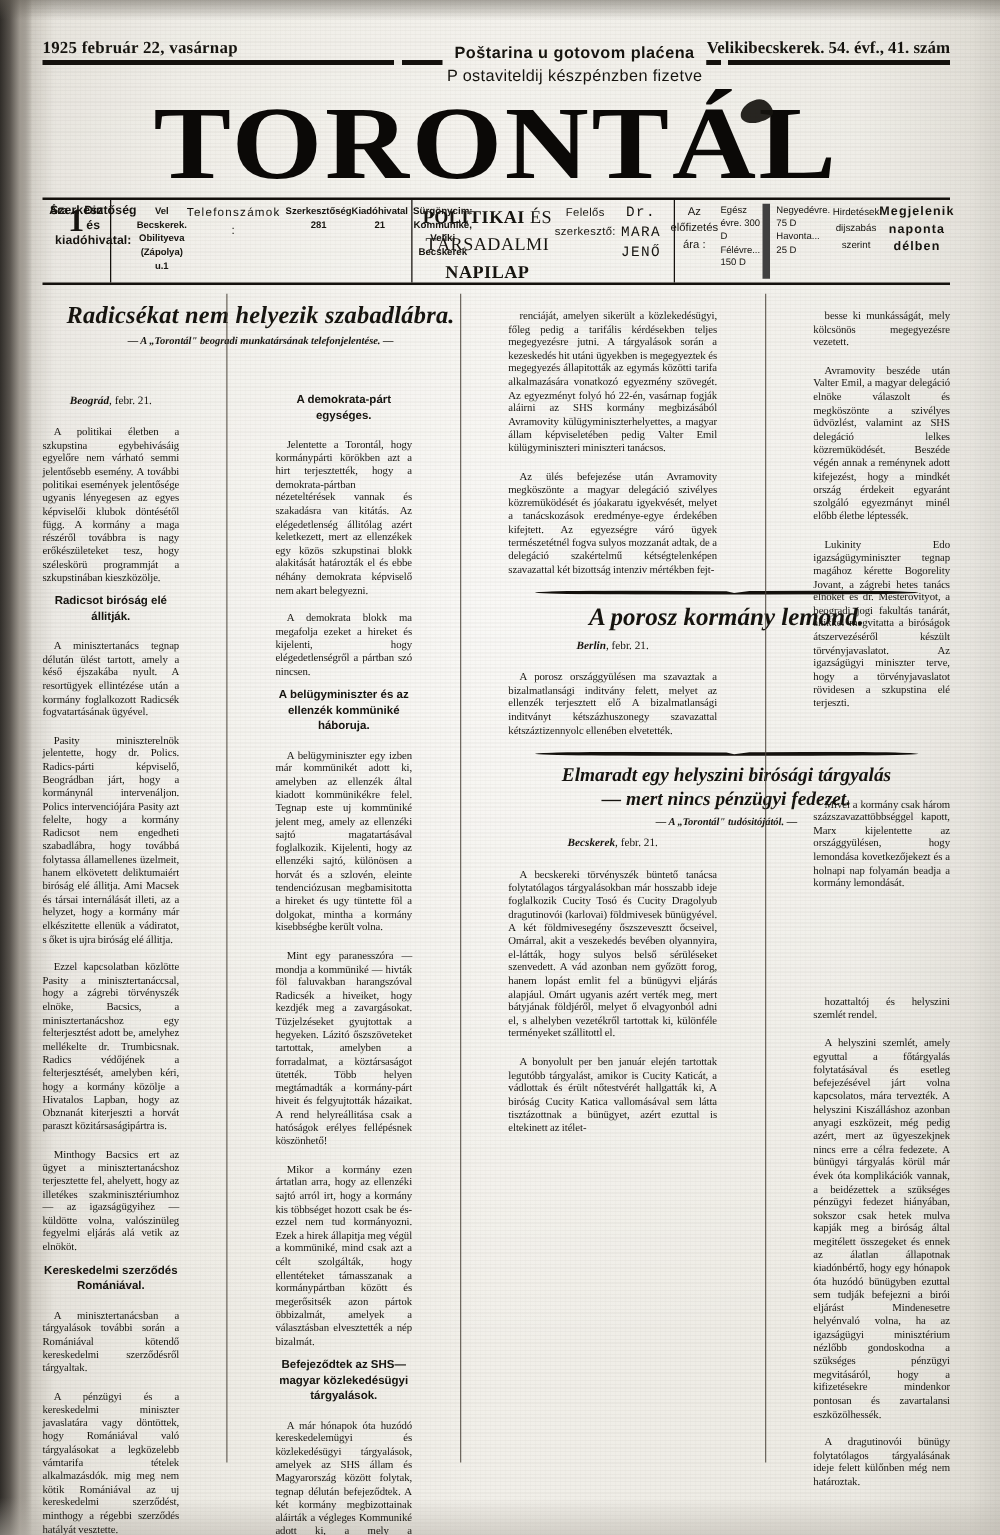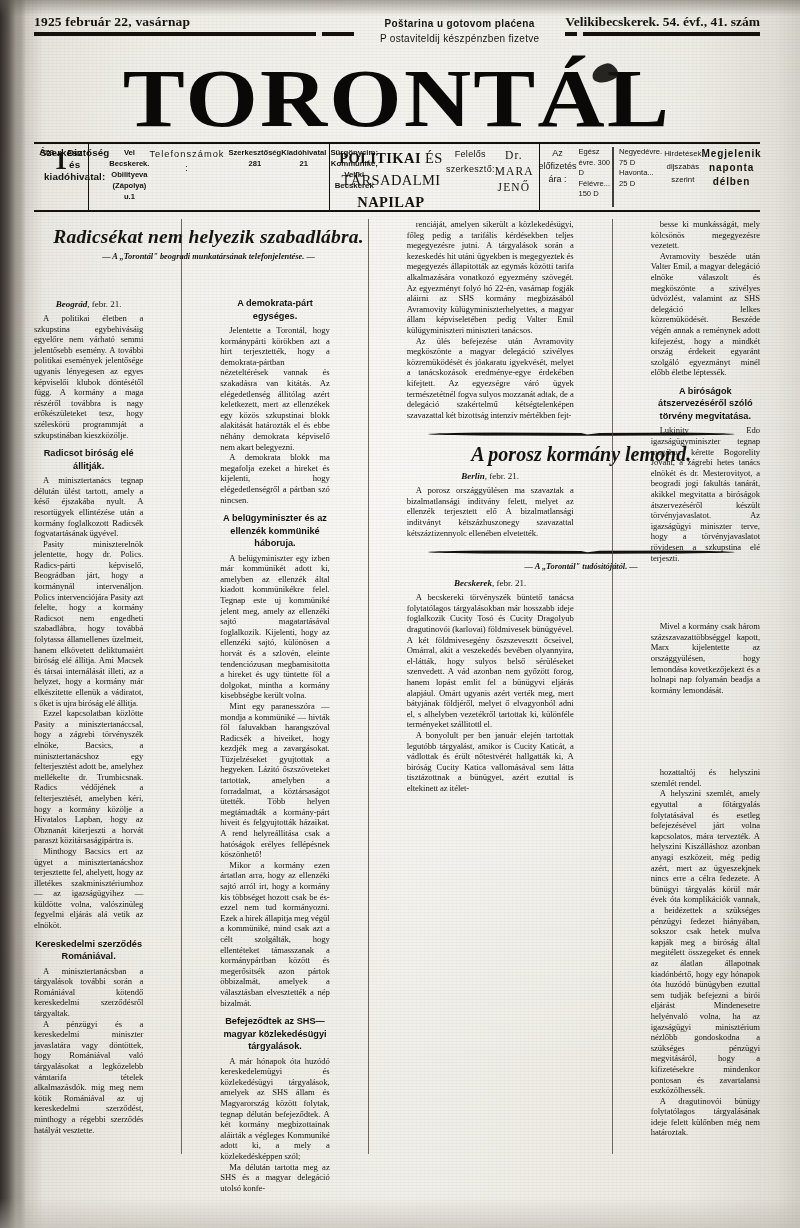--- a/index.html
+++ b/index.html
@@ -27,29 +27,29 @@
     opacity:.95;
   }
   .edge-top{
     position:absolute;left:0;top:0;width:100%;height:16px;
     background:linear-gradient(180deg,#5d584f 0%,rgba(220,216,208,0) 100%);opacity:.5;
   }
   .edge-bottom{
     position:absolute;left:0;bottom:0;width:100%;height:30px;
     background:linear-gradient(0deg,#b8b3aa 0%,rgba(233,231,225,0) 100%);opacity:.55;
   }
-  .content{position:absolute;left:34px;top:14px;width:726px;height:1170px;color:#16140f;}
+  .content{position:absolute;left:34px;top:30px;width:726px;height:1170px;color:#16140f;}
 
   
   .topline{display:flex;align-items:flex-start;justify-content:space-between;height:36px;}
   .dateline{font-weight:bold;font-size:13.5px;letter-spacing:.2px;white-space:nowrap;}
   .dateline .rule{height:4px;background:#14110d;margin-top:2px;
     box-shadow:0 0 0 0 #000;}
   .dateline .rule.a{width:320px;background:linear-gradient(90deg,#14110d 0 88%,#e9e7e1 88% 90%,#14110d 90% 100%);}
-  .postal{text-align:center;font-size:10px;line-height:1.45;padding-top:3px;font-family:"Liberation Sans",sans-serif;}
+  .postal{text-align:center;font-size:13px;line-height:1.45;padding-top:3px;font-family:"Liberation Sans",sans-serif;}
   .postal .p1{font-weight:bold;letter-spacing:.4px;}
   .postal .p2{letter-spacing:.3px;}
   .issue{font-weight:bold;font-size:13.5px;white-space:nowrap;text-align:right;}
   .issue .rule{height:4px;margin-top:2px;
     background:linear-gradient(90deg,#14110d 0 6%,#e9e7e1 6% 9%,#14110d 9% 100%);}
 
   
   .masthead{position:relative;text-align:center;margin-top:2px;height:92px;}
   .masthead .title{
     font-family:"Liberation Serif",serif;font-weight:bold;
@@ -73,46 +73,46 @@
   .editorial .l1{font-size:9.8px;font-weight:bold;line-height:12px;letter-spacing:.1px;}
   .editorial .l2{font-size:7.6px;font-weight:bold;line-height:11px;}
   .editorial .l3{font-size:9.3px;line-height:14px;letter-spacing:1px;}
   .editorial .l4{font-size:7.6px;font-weight:bold;line-height:11px;display:flex;justify-content:space-between;padding:0 4px;}
   .editorial .l5{font-size:7.8px;font-weight:bold;line-height:11px;}
 
   .kind{flex:1;text-align:center;}
   .kind .big{font-size:14.5px;font-weight:bold;letter-spacing:.4px;font-family:Liberation Serif, serif;line-height:22px;}
   .kind .big .thin{font-weight:normal;}
   .kind .resp{font-size:9px;font-family:"Liberation Sans",sans-serif;line-height:15px;letter-spacing:.3px;}
-  .kind .ed{font-size:11.5px;font-family:Liberation Serif, serif;line-height:16px;letter-spacing:1.1px;}
+  .kind .ed{font-size:11.5px;font-family:Liberation Mono, monospace;line-height:16px;letter-spacing:1.1px;}
 
   .subs{width:208px;text-align:center;font-family:"Liberation Sans",sans-serif;}
   .subs .hd{font-size:9px;line-height:13px;}
   .subs .grid{display:flex;font-size:7.6px;line-height:10.5px;}
   .subs .grid .c{flex:1;text-align:left;padding:0 2px;}
-  .subs .grid .c.r{border-left:2px solid #404040;padding-left:5px;}
+  .subs .grid .c.r{border-left:6px solid #404040;padding-left:5px;}
   .subs .grid b{font-weight:normal;}
   .subs .ads{font-size:7.8px;line-height:13px;}
   .subs .appears{font-size:10px;font-weight:bold;letter-spacing:.9px;line-height:14px;}
 
   
   .cols{display:flex;margin-top:7px;height:935px;gap:31px;}
   .col{width:167px;position:relative;}
   .colsep{width:0;border-left:1.1px solid #4d463d;margin:0 7px;opacity:.8;}
 
   .head-main{
     text-align:center;font-style:italic;font-weight:bold;font-size:19.5px;
     line-height:23px;letter-spacing:.2px;margin:6px 0 2px;
   }
   .head-sub-src{text-align:center;font-style:italic;font-weight:bold;font-size:8.4px;line-height:13px;margin-bottom:3px;}
   .dateplace{text-align:center;font-size:9px;line-height:15px;margin:2px 0 1px;}
   .dateplace b{font-weight:bold;font-style:italic;}
   .sect{text-align:center;font-weight:bold;font-size:9.2px;line-height:12.5px;margin:7px 0 3px;font-family:"Liberation Sans",serif;}
   p.body{
-    font-size:8.6px;line-height:10.6px;text-align:justify;margin:0 0 0;
+    font-size:8.6px;line-height:10.6px;text-align:justify;margin:12px 0 0;
     text-indent:9px;letter-spacing:-.05px;word-spacing:-.2px;
     hyphens:auto;
   }
 
   
   .wavy{height:9px;margin:9px 0 4px;position:relative;}
   .wavy::before{
     content:"";position:absolute;left:6%;right:6%;top:3px;height:3.4px;background:#14110d;
     border-radius:50%/2px;
     clip-path:polygon(0 40%,8% 0,50% 22%,52% 62%,56% 18%,92% 0,100% 45%,100% 100%,0 100%);
@@ -250,34 +250,37 @@
         <div style="width:349px;">
           <div class="wavy"></div>
           <div class="head2">A porosz kormány lemond.</div>
         </div>
 
         <div class="dateplace"><b>Berlin</b><span>, febr. 21.</span></div>
         <p class="body">A porosz országgyülésen ma szavaztak a bizalmatlansági inditvány felett, melyet az ellenzék terjesztett elő A bizalmatlansági inditványt kétszázhuszonegy szavazattal kétszáztizennyolc ellenében elvetették.</p>
 
         <div style="width:349px;">
           <div class="wavy"></div>
+          <div class="head3">
+            <div>Elmaradt egy helyszini birósági tárgyalás</div>
+            <div>— mert nincs pénzügyi fedezet.</div>
+          </div>
           <div class="head-sub-src">— A „Torontál" tudósitójától. —</div>
         </div>
 
         <div class="dateplace"><b>Becskerek</b><span>, febr. 21.</span></div>
         <p class="body">A becskereki törvényszék büntető tanácsa folytatólagos tárgyalásokban már hosszabb ideje foglalkozik Cucity Tosó és Cucity Dragolyub dragutinovói (karlovai) földmivesek bünügyével. A két földmivesegény őszszevesztt őcseivel, Omárral, akit a veszekedés bevében olyannyira, el-látták, hogy sulyos belső sérüléseket szenvedett. A vád azonban nem győzött forog, hanem lopást emlit fel a bünügyvi eljárás alapjául. Omárt ugyanis azért verték meg, mert bátyjának földjéről, melyet ő elvagyonból adni el, s alhelyben vezetékről tartottak ki, különféle terményeket szállitottl el.</p>
         <p class="body">A bonyolult per ben január elején tartottak legutóbb tárgyalást, amikor is Cucity Katicát, a vádlottak és érült nőtestvérét hallgatták ki, A biróság Cucity Katica vallomásával sem látta tisztázottnak a bünügyet, azért ezuttal is eltekinett az itélet-</p>
       </div>
 
       <div class="colsep"></div>
 
       <div class="col">
         <p class="body">besse ki munkásságát, mely kölcsönös megegyezésre vezetett.</p>
         <p class="body">Avramovity beszéde után Valter Emil, a magyar delegáció elnöke válaszolt és megköszönte a szivélyes üdvözlést, valamint az SHS delegáció lelkes közremüködését. Beszéde végén annak a reménynek adott kifejezést, hogy a mindkét ország érdekeit egyaránt szolgáló egyezmányt minél előbb életbe léptessék.</p>
-        <div class="sect">A biróságok átszervezéséről szóló törvény megvitatása.</div>
         <p class="body">Lukinity Edo igazságügyminiszter tegnap magához kérette Bogorelity Jovant, a zágrebi hetes tanács elnökét és dr. Mesterovityot, a beogradi jogi fakultás tanárát, akikkel megvitatta a biróságok átszervezéséről készült törvényjavaslatot. Az igazságügyi miniszter terve, hogy a törvényjavaslatot rövidesen a szkupstina elé terjeszti.</p>
         <div style="height:58px;"></div>
         <p class="body">Mivel a kormány csak három százszavazattöbbséggel kapott, Marx kijelentette az országgyülésen, hogy lemondása kovetkezőjekezt és a holnapi nap folyamán beadja a kormány lemondását.</p>
         <div style="height:72px;"></div>
         <p class="body">hozattaltój és helyszini szemlét rendel.</p>
         <p class="body">A helyszini szemlét, amely egyuttal a főtárgyalás folytatásával és esetleg befejezésével járt volna kapcsolatos, mára tervezték. A helyszini Kiszálláshoz azonban anyagi eszközeit, még pedig azért, mert az ügyeszekjnek nincs erre a célra fedezete. A bünügyi tárgyalás körül már évek óta komplikációk vannak, a beidézettek a szükséges pénzügyi fedezet hiányában, sokszor csak hetek mulva kapják meg a biróság által megitélett összegeket és ennek az álatlan állapotnak kiadónbértő, hogy egy hónapok óta huzódó bünügyben ezuttal sem tudják befejezni a birói eljárást Mindenesetre helyénvaló volna, ha az igazságügyi minisztérium nézlőbb gondoskodna a szükséges pénzügyi megvitásáról, hogy a kifizetésekre mindenkor pontosan és zavartalansi eszközölhessék.</p>
         <p class="body">A dragutinovói bünügy folytatólagos tárgyalásának ideje felett külőnben még nem határoztak.</p>
       </div>
 
     </div>

